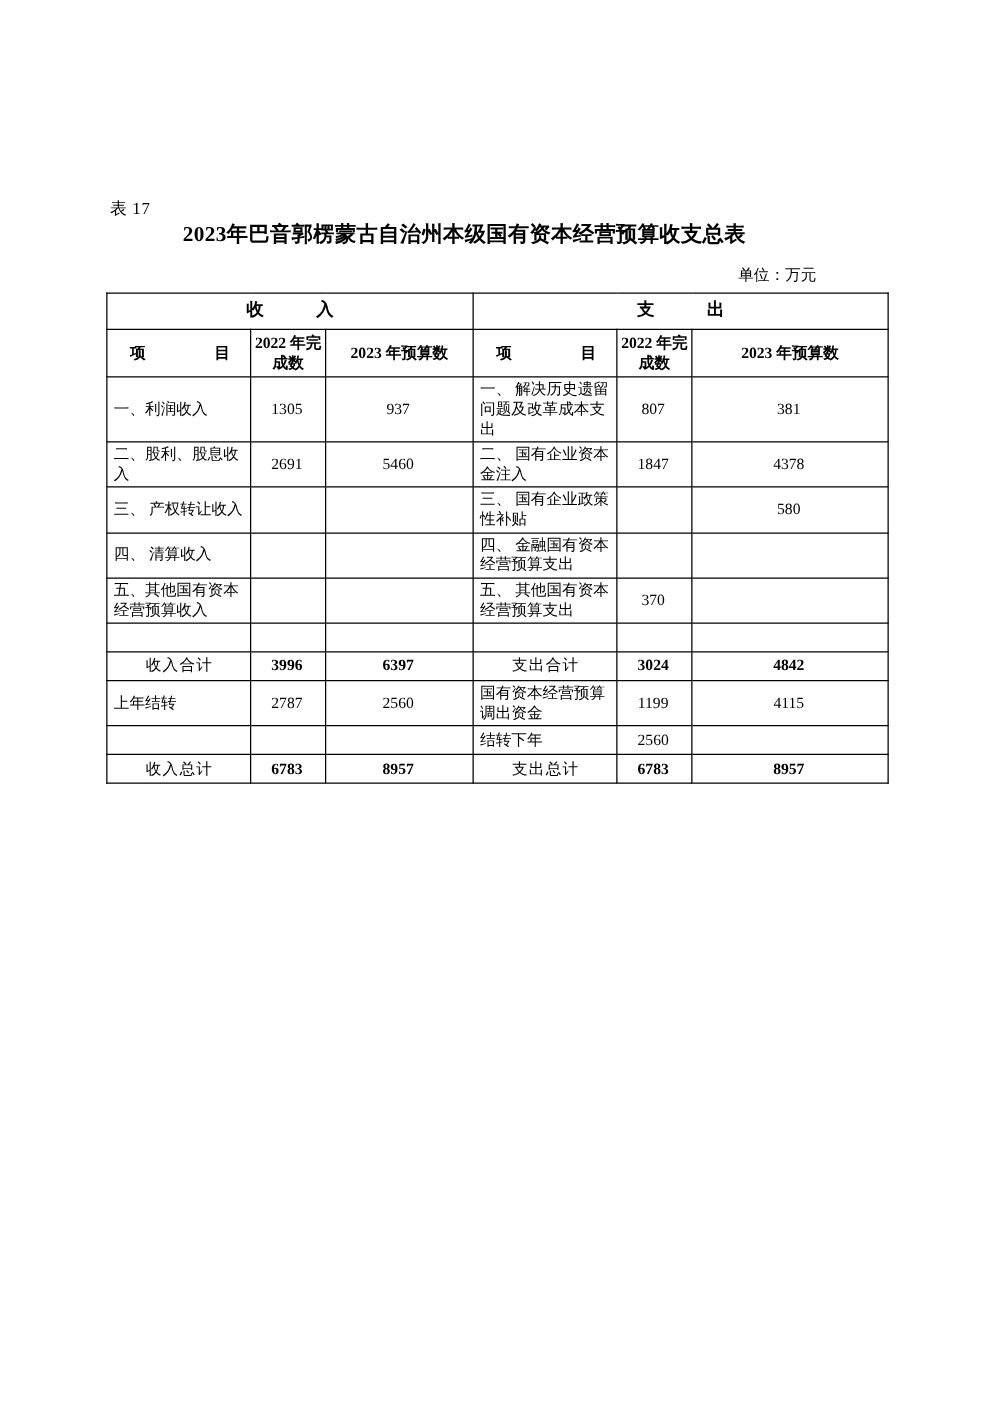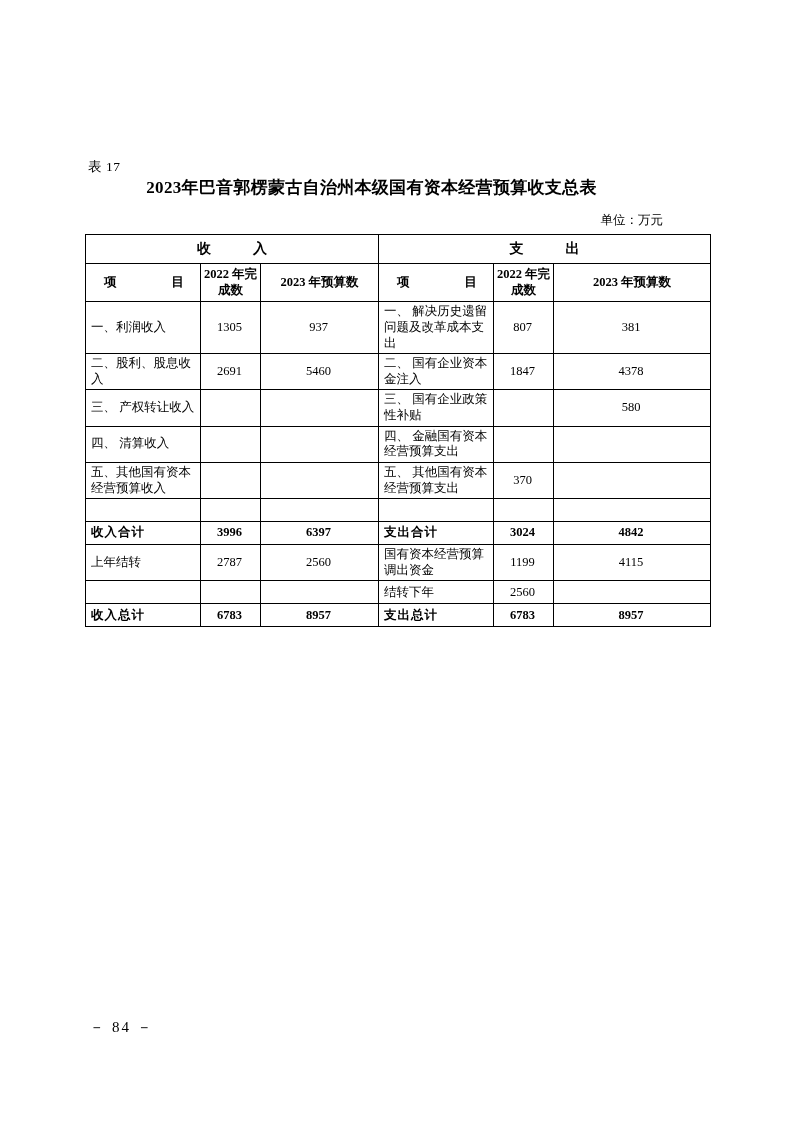--- a/index.html
+++ b/index.html
@@ -35,21 +35,21 @@
     position: absolute;
     left: 0; right: 0;
     top: 176px;
     text-align: center;
     font-size: 17px;
     font-weight: bold;
     letter-spacing: 0.3px;
   }
   .unit-line {
     position: absolute;
-    right: 80px;
+    right: 90px;
     top: 212px;
     font-size: 12.5px;
     text-align: center;
   }
   table.budget {
     position: absolute;
     left: 85px;
     top: 234px;
     width: 625px;
     border-collapse: collapse;
@@ -85,21 +85,22 @@
     text-align: left;
     padding-left: 5px !important;
   }
   .cell-num {
     text-align: center;
     padding-right: 6px !important;
     margin-left: 47px;
   }
   .row-total td.cell-item,
   .row-total td.cell-label {
-    font-weight: bold;
+    text-align: center;
+    font-weight: normal;
     letter-spacing: 1px;
   }
   .row-total td.cell-num {
     font-weight: bold;
   }
   .tall td { height: 32px; }
   .mid td { height: 26px; }
   .page-number {
     position: absolute;
     left: 0; right: 0;
@@ -230,17 +231,14 @@
         <td class="cell-item">收入总计</td>
         <td class="cell-num">6783</td>
         <td class="cell-num">8957</td>
         <td class="cell-item">支出总计</td>
         <td class="cell-num">6783</td>
         <td class="cell-num">8957</td>
       </tr>
     </tbody>
   </table>
 
-  <div class="page-number">
-    <span class="pn-inner">－ 84 －</span>
-  </div>
 
 </div>
 
 </body></html>

